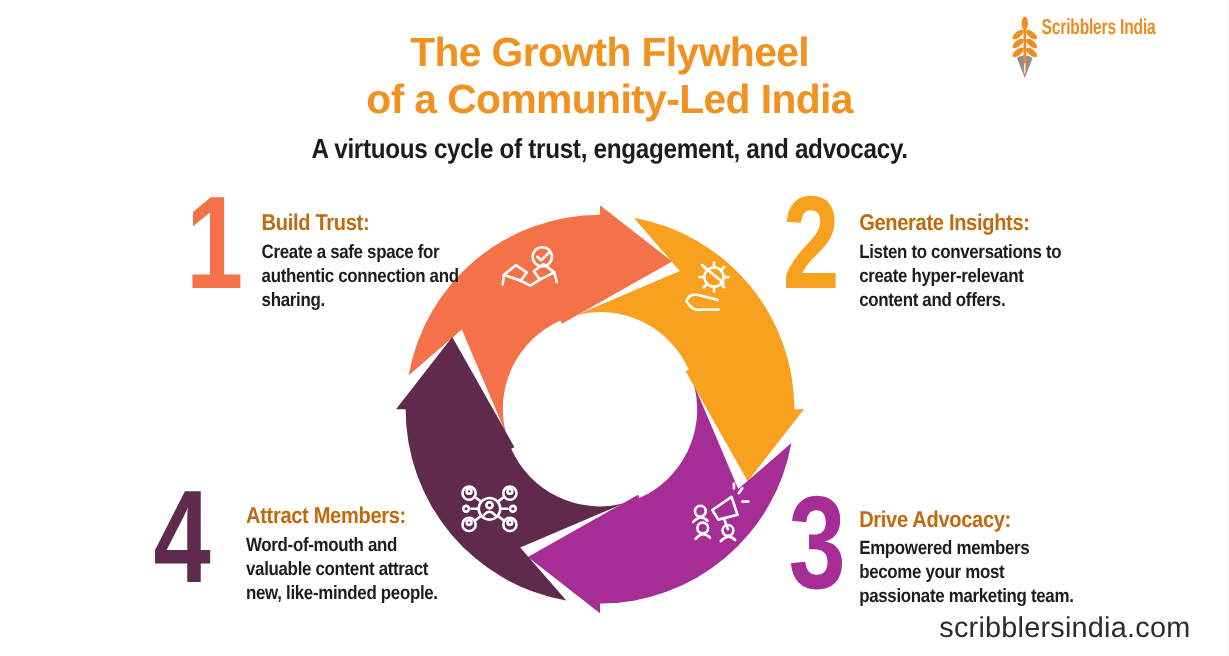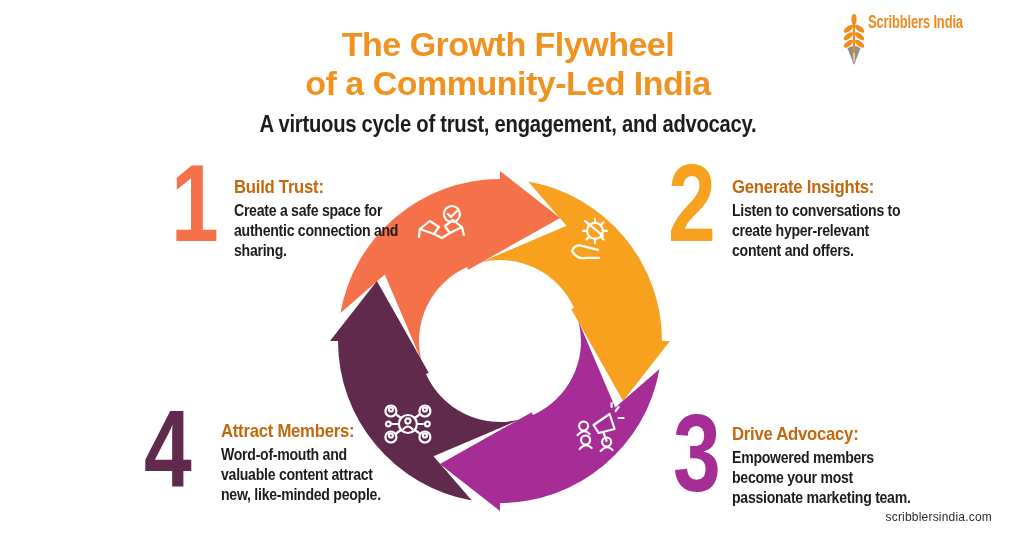--- a/index.html
+++ b/index.html
@@ -1,21 +1,20 @@
 <!DOCTYPE html>
 <html><head>
 <meta charset="utf-8">
 <style>
   * { margin:0; padding:0; box-sizing:border-box; }
   html,body { background:#e8e8e8; }
   .canvas {
     position:relative; width:1024px; height:547px;
     background:#ffffff; overflow:hidden;
     font-family:"Liberation Sans","DejaVu Sans",sans-serif;
-    padding-left:16px;
   }
   
   .title-block { position:absolute; left:168px; top:25px; width:680px; text-align:center; }
   .title-line { font-size:34px; font-weight:800; line-height:39px; letter-spacing:-0.5px; }
   .subtitle {
     margin-top:8px; font-size:23px; font-weight:700; color:#1c1c1c;
     letter-spacing:-0.3px; transform:scaleX(0.88); transform-origin:50% 0;
     white-space:nowrap;
   }
   
@@ -34,21 +33,21 @@
   }
   .step-text { position:absolute; width:210px; transform:scaleX(0.88); transform-origin:0 0; }
   .step-heading { font-size:19px; font-weight:700; letter-spacing:-0.3px; margin-bottom:3px; white-space:nowrap; }
   .step-line { font-size:16px; font-weight:700; letter-spacing:-0.3px; line-height:20px; color:#1c1c1c; white-space:nowrap; }
   .num-1 { left:155px; top:153px; }  .txt-1 { left:218px; top:176px; }
   .num-2 { left:652px; top:153px; }  .txt-2 { left:716px; top:176px; }
   .num-3 { left:657px; top:403px; }  .txt-3 { left:716px; top:423px; }
   .num-4 { left:128px; top:398px; }  .txt-4 { left:205px; top:420px; }
   
   .website {
-    position:absolute; right:32px; top:510px; font-size:12px; color:#2b2b2b; letter-spacing:0.2px;
+    position:absolute; right:32px; top:510px; font-size:24px; color:#2b2b2b; letter-spacing:0.2px;
   }
 </style>
 </head>
 <body>
 
 <div class="canvas">
 
   <div class="title-block">
     <div class="title-line" style="color: rgb(240, 146, 31);">The Growth Flywheel</div>
     <div class="title-line" style="color: rgb(240, 146, 31);">of a Community-Led India</div>

